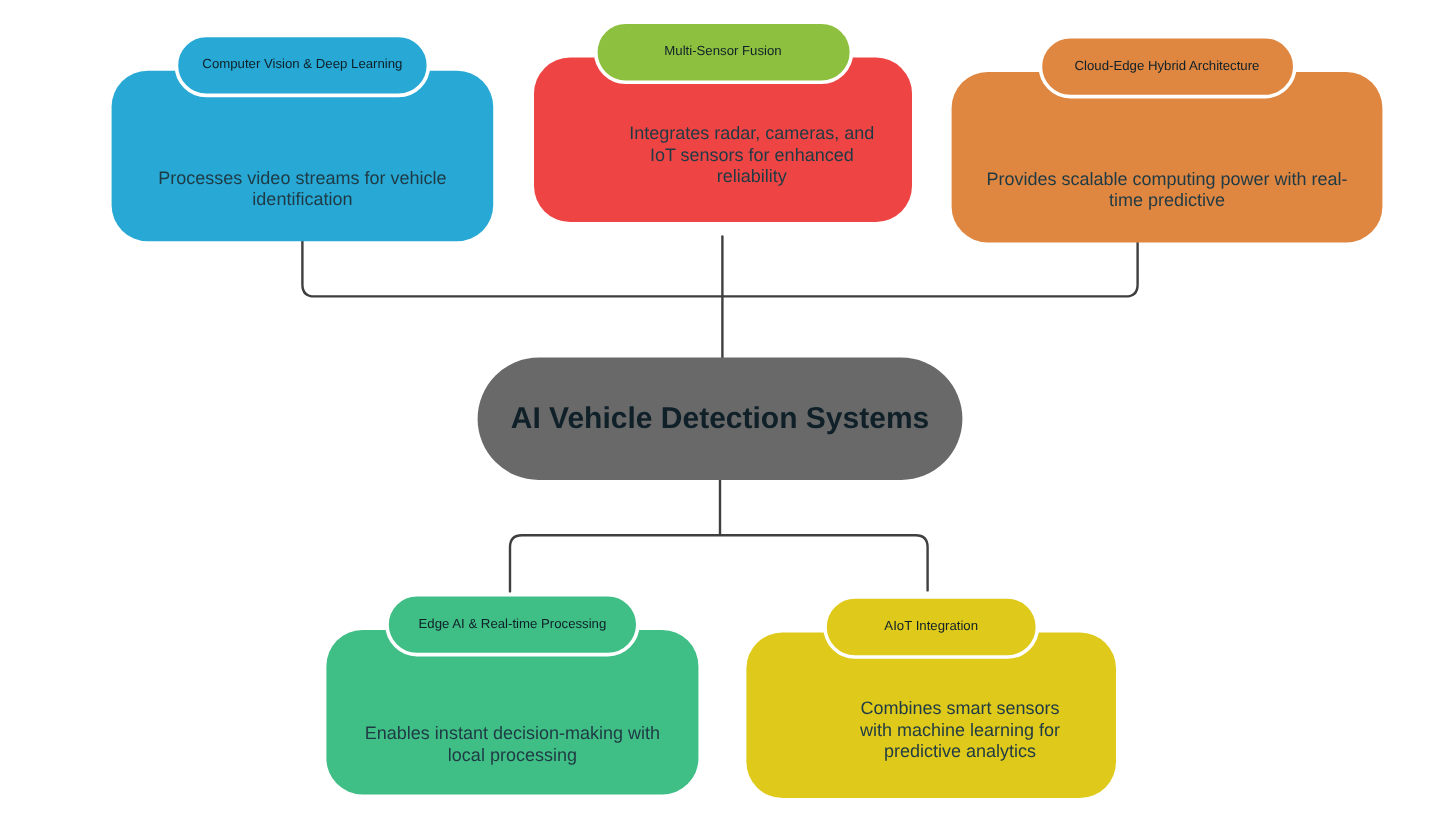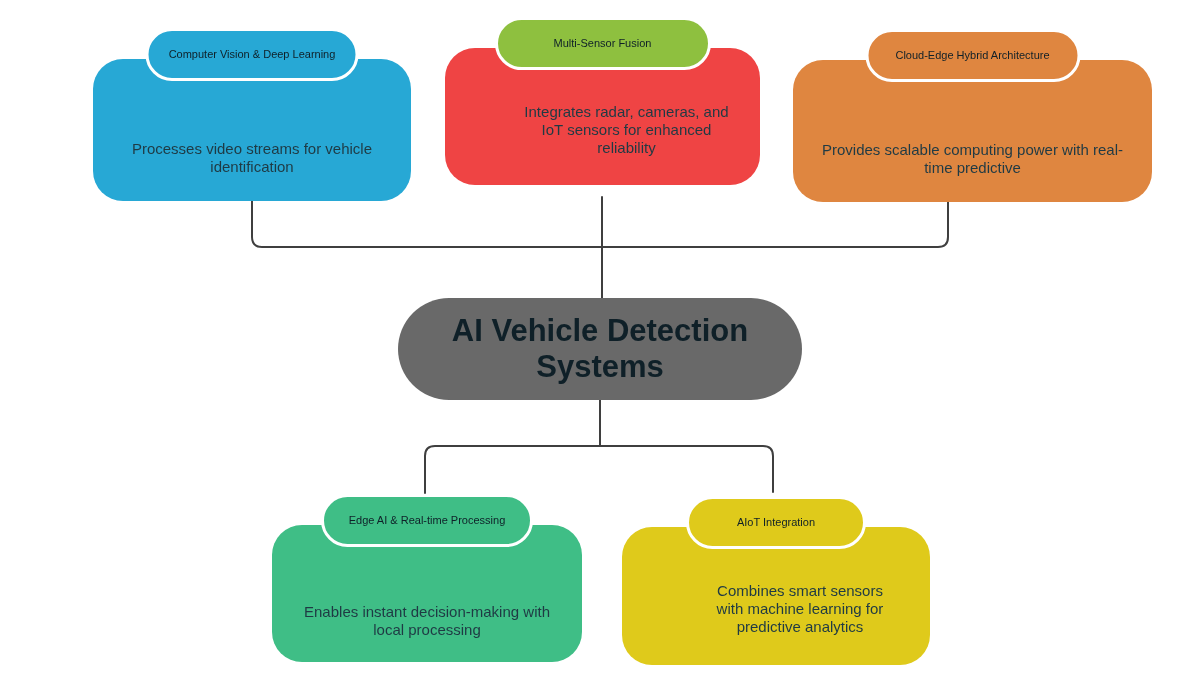--- a/index.html
+++ b/index.html
@@ -72,21 +72,21 @@
     left: 398px;
     top: 298px;
     width: 404px;
     height: 102px;
     border-radius: 51px;
     display: flex;
     align-items: center;
     justify-content: center;
     text-align: center;
     font-weight: bold;
-    font-size: 31px;
+    font-size: 25px;
     color: var(--title-color, #0f2028);
   }
 </style>
 </head>
 <body>
 
 <div class="canvas">
 
   <svg class="connector-svg" viewBox="0 0 1200 683" xmlns="http://www.w3.org/2000/svg">
     <path d="M252,201 L252,237 Q252,247 262,247 L938,247 Q948,247 948,237 L948,202"></path>

